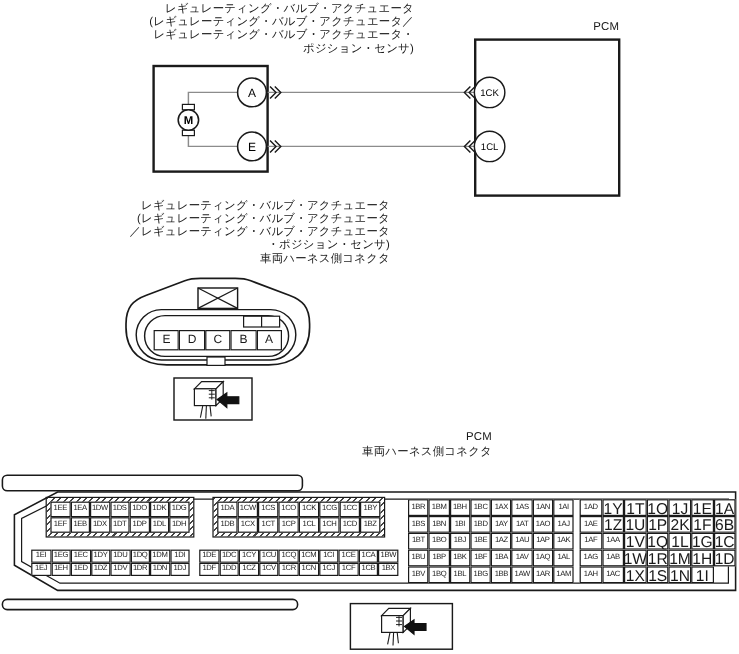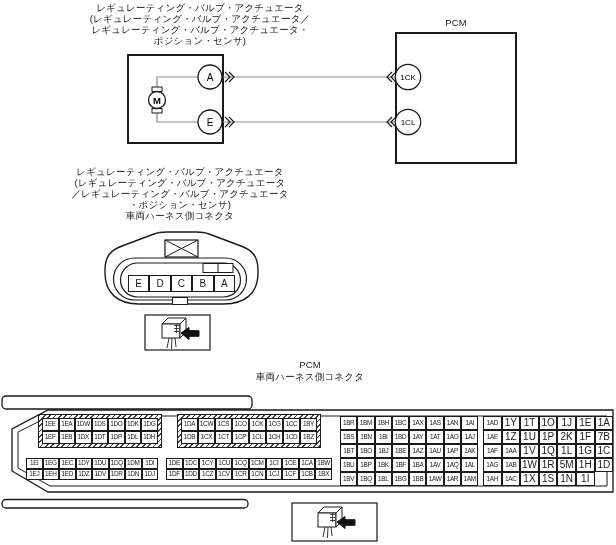--- a/index.html
+++ b/index.html
@@ -3,32 +3,32 @@
 <meta charset="utf-8">
 <style>
   html,body{margin:0;padding:0;}
   body{
     width:616px;height:545px;position:relative;background:#fff;
     font-family:"Liberation Sans","DejaVu Sans",sans-serif;color:#1a1a1a;
     overflow:hidden;
   }
   .abs{position:absolute;}
   .title{
-    white-space:pre-line;text-align:center;font-size:9.5px;line-height:11px;
+    white-space:pre-line;text-align:right;font-size:9.5px;line-height:11px;
     letter-spacing:0.2px;
   }
   svg{position:absolute;left:0;top:0;}
   
   .grid{display:grid;position:absolute;}
   .cell{
     border:1px solid #1a1a1a;background:#fff;box-sizing:border-box;
     display:flex;align-items:center;justify-content:center;
     font-size:6.4px;letter-spacing:-0.3px;line-height:1;color:#1a1a1a;
   }
-  .cell.big{font-size:10px;letter-spacing:0;}
+  .cell.big{font-size:13px;letter-spacing:0;}
   .hatch{
     position:absolute;border:1px solid #1a1a1a;padding:3px;
     background:repeating-linear-gradient(135deg,#444 0 1.2px,#fff 1.2px 3.8px);
   }
   .hatch .grid{position:static;}
   
   .pinrow .cell{font-size:10px;letter-spacing:0;}
   .g-a{grid-template-columns:repeat(7,16.5px);grid-auto-rows:13px;}
   .g-b{grid-template-columns:repeat(8,17px);grid-auto-rows:13px;}
   .g-c{grid-template-columns:repeat(8,16.5px);grid-auto-rows:11px;}
@@ -301,33 +301,33 @@
     <div class="cell big">1O</div>
     <div class="cell big">1J</div>
     <div class="cell big">1E</div>
     <div class="cell big">1A</div>
     <div class="cell">1AE</div>
     <div class="cell big">1Z</div>
     <div class="cell big">1U</div>
     <div class="cell big">1P</div>
     <div class="cell big">2K</div>
     <div class="cell big">1F</div>
-    <div class="cell big">7B</div>
+    <div class="cell big">6B</div>
     <div class="cell">1AF</div>
     <div class="cell">1AA</div>
     <div class="cell big">1V</div>
     <div class="cell big">1Q</div>
     <div class="cell big">1L</div>
     <div class="cell big">1G</div>
     <div class="cell big">1C</div>
     <div class="cell">1AG</div>
     <div class="cell">1AB</div>
     <div class="cell big">1W</div>
     <div class="cell big">1R</div>
-    <div class="cell big">5M</div>
+    <div class="cell big">1M</div>
     <div class="cell big">1H</div>
     <div class="cell big">1D</div>
     <div class="cell">1AH</div>
     <div class="cell">1AC</div>
     <div class="cell big">1X</div>
     <div class="cell big">1S</div>
     <div class="cell big">1N</div>
     <div class="cell big">1I</div>
   </div>
 

